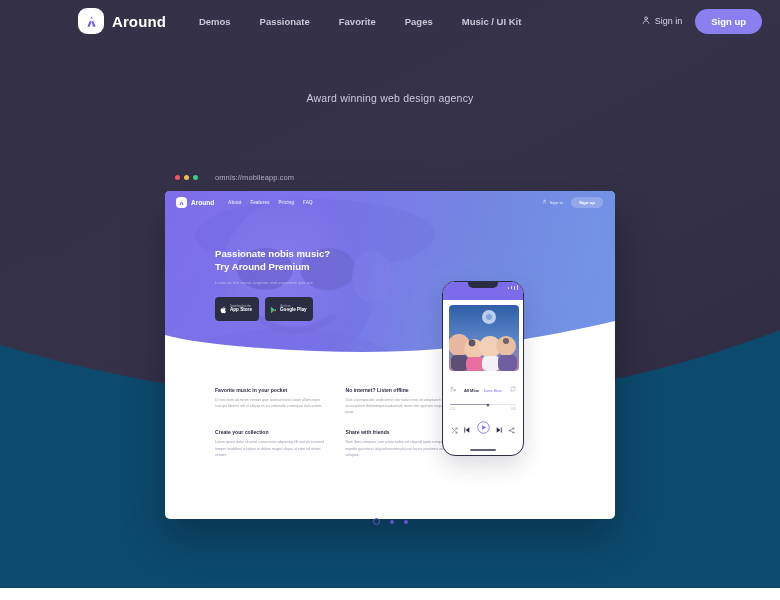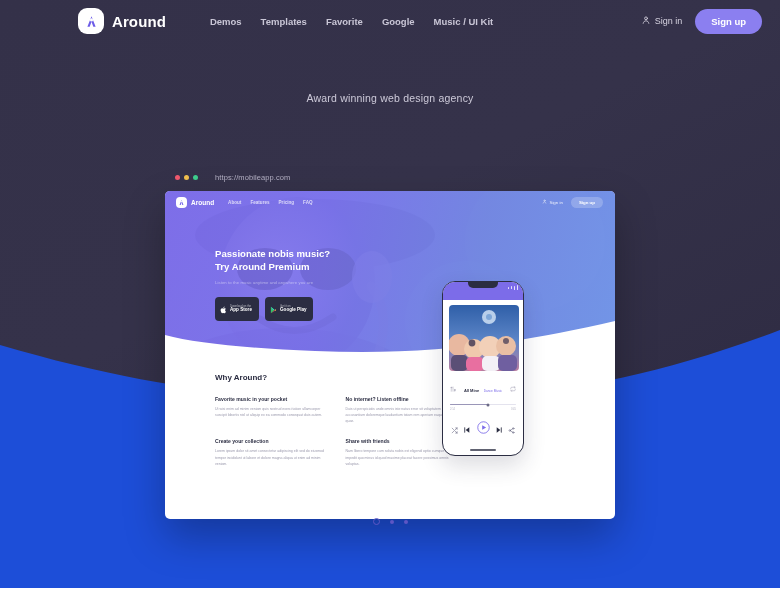--- a/index.html
+++ b/index.html
@@ -7,21 +7,21 @@
   body {
     font-family: "Liberation Sans", sans-serif;
     background: #ffffff;
     position: relative;
   }
 
   
   #page {
     position: absolute; inset: 0;
     width: 780px; height: 588px;
-    background: #1d4ed8;
+    background: #0c4a6e;
     overflow: hidden;
   }
   #dark-bg {
     position: absolute; top: 0; left: 0;
     width: 780px; height: 400px;
     z-index: 0;
     pointer-events: none;
   }
 
   
@@ -37,22 +37,22 @@
     width: 26px; height: 26px; border-radius: 9px;
     background: #ffffff;
     display: flex; align-items: center; justify-content: center;
     flex: none;
   }
   .brand-name {
     color: #fff; font-size: 15px; font-weight: bold;
     letter-spacing: .1px;
   }
   #nav-links {
-    display: flex; align-items: flex-end; gap: 19px;
-    margin-left: 44px;
+    display: flex; align-items: flex-end; gap: 29px;
+    margin-left: 33px;
   }
   .nav-link {
     color: #c9c6d6; font-size: 9.5px; font-weight: bold;
     white-space: nowrap; cursor: pointer;
   }
   #nav-right {
     margin-left: auto; display: flex; align-items: center; gap: 13px;
   }
   #signin {
     display: flex; align-items: center; gap: 4px;
@@ -248,23 +248,23 @@
         <svg width="15" height="15" viewBox="0 0 24 24" aria-hidden="true">
           <path d="M12 3.4 L18.6 20.2 H14.9 L12 12.2 L9.1 20.2 H5.4 Z" fill="#6c5ce7"></path>
           <circle cx="12" cy="9.4" r="2.5" fill="#ffffff"></circle>
         </svg>
       </span>
       <span class="brand-name">Around</span>
     </div>
 
     <nav id="nav-links">
       <span class="nav-link">Demos</span>
-      <span class="nav-link">Templates</span>
+      <span class="nav-link">Passionate</span>
       <span class="nav-link">Favorite</span>
-      <span class="nav-link">Google</span>
+      <span class="nav-link">Pages</span>
       <span class="nav-link">Music / UI Kit</span>
     </nav>
 
     <div id="nav-right">
       <div id="signin">
         <span>
           <svg width="10" height="10" viewBox="0 0 24 24" fill="none" stroke="#d6d3e0" stroke-width="2" stroke-linecap="round">
             <circle cx="12" cy="8" r="3.4"></circle>
             <path d="M5.2 20c.6-3.8 3.4-6 6.8-6s6.2 2.2 6.8 6"></path>
           </svg>
@@ -278,21 +278,21 @@
   <div id="hero-text">
     <div id="hero-sub">Award winning web design agency</div>
   </div>
 
   <div id="browser">
 
     <div id="browser-chrome">
       <span class="dot r"></span>
       <span class="dot y"></span>
       <span class="dot g"></span>
-      <span id="url">https://mobileapp.com</span>
+      <span id="url">omnis://mobileapp.com</span>
     </div>
 
     <div id="viewport">
 
       <div id="inner-hero">
         <svg id="photo" viewBox="0 0 450 165" preserveAspectRatio="xMidYMid slice">
           <defs>
             <linearGradient id="skyg" x1="0" y1="0" x2="1" y2="1">
               <stop offset="0%" stop-color="#8a7fe8"></stop>
               <stop offset="100%" stop-color="#7f93e0"></stop>
@@ -386,21 +386,20 @@
               <span class="store-txt">
                 <span class="store-sm">Get it on</span>
                 <span class="store-lg">Google Play</span>
               </span>
             </div>
           </div>
         </div>
       </div>
 
       <div id="why">
-        <div id="why-title">Why Around?</div>
         <div id="feat-grid">
           <div>
             <div class="feat-h">Favorite music in your pocket</div>
             <div class="feat-p">Ut wisi enim ad minim veniam quis nostrud exerci tation ullamcorper suscipit lobortis nisl ut aliquip ex ea commodo consequat duis autem.</div>
           </div>
           <div>
             <div class="feat-h">No internet? Listen offline</div>
             <div class="feat-p">Duis ut perspiciatis unde omnis iste natus error sit voluptatem accusantium doloremque laudantium totam rem aperiam eaque ipsa quae.</div>
           </div>
           <div>

